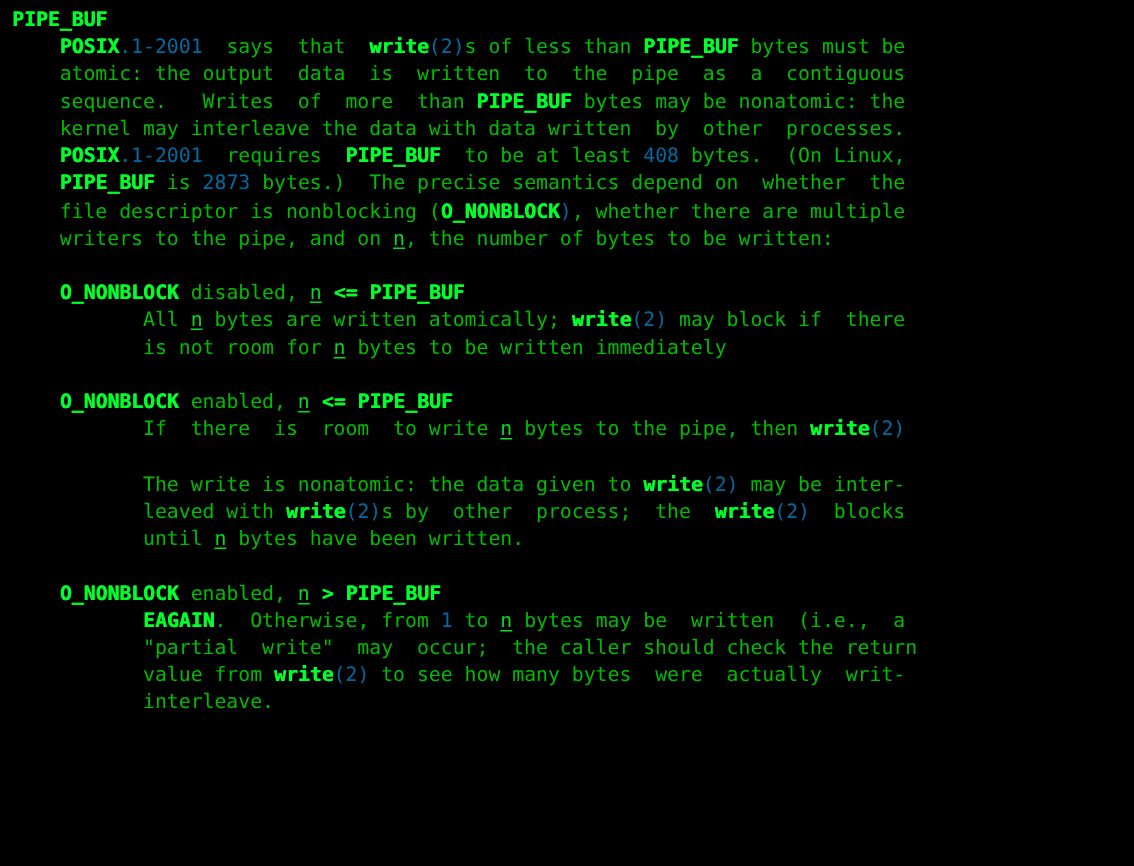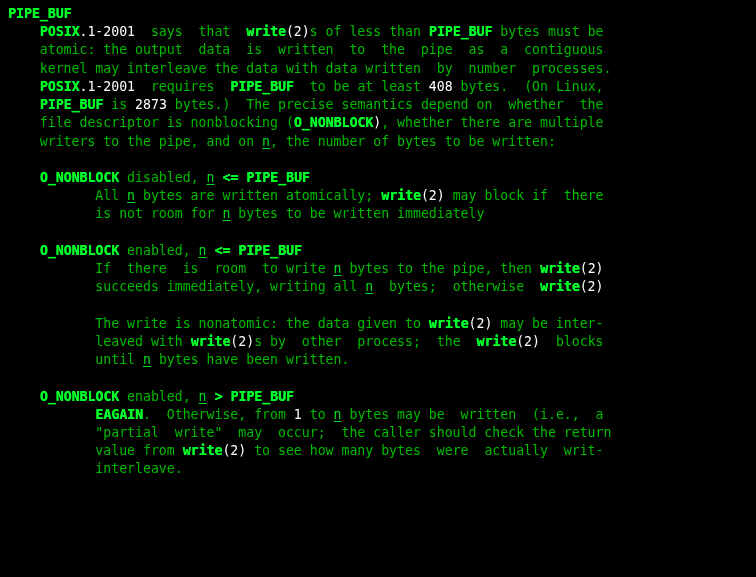--- a/index.html
+++ b/index.html
@@ -47,36 +47,37 @@
     text-align: right;
   }
   
   .i {
     color: #00dd22;
     text-decoration: underline;
     text-underline-offset: 2px;
   }
   
   .d {
-    color: #ffffff;
+    color: #0369a1;
   }
 </style>
 </head>
 <body>
 
 <div id="terminal" style="background: rgb(0, 0, 0); color: rgb(0, 187, 0);">
 
   <div class="line"><span class="b" style="color: rgb(0, 255, 42); text-shadow: rgb(0, 255, 42) 0.4px 0px 0px;">PIPE_BUF</span></div>
 
   <div class="line">    <span class="b" style="color: rgb(0, 255, 42); text-shadow: rgb(0, 255, 42) 0.4px 0px 0px;">POSIX</span><span class="d">.1-2001</span>  says  that  <span class="b" style="color: rgb(0, 255, 42); text-shadow: rgb(0, 255, 42) 0.4px 0px 0px;">write</span><span class="d">(2)</span>s of less than <span class="b" style="color: rgb(0, 255, 42); text-shadow: rgb(0, 255, 42) 0.4px 0px 0px;">PIPE_BUF</span> bytes must be</div>
 
   <div class="line">    atomic: the output  data  is  written  to  the  pipe  as  a  contiguous</div>
 
+  <div class="line">    sequence.   Writes  of  more  than <span class="b" style="color: rgb(0, 255, 42); text-shadow: rgb(0, 255, 42) 0.4px 0px 0px;">PIPE_BUF</span> bytes may be nonatomic: the</div>
 
-  <div class="line">    kernel may interleave the data with data written  by  number  processes.</div>
+  <div class="line">    kernel may interleave the data with data written  by  other  processes.</div>
 
   <div class="line">    <span class="b" style="color: rgb(0, 255, 42); text-shadow: rgb(0, 255, 42) 0.4px 0px 0px;">POSIX</span><span class="d">.1-2001</span>  requires  <span class="b" style="color: rgb(0, 255, 42); text-shadow: rgb(0, 255, 42) 0.4px 0px 0px;">PIPE_BUF</span>  to be at least <span class="d">408</span> bytes.  (On Linux,</div>
 
   <div class="line">    <span class="b" style="color: rgb(0, 255, 42); text-shadow: rgb(0, 255, 42) 0.4px 0px 0px;">PIPE_BUF</span> is <span class="d">2873</span> bytes.)  The precise semantics depend on  whether  the</div>
 
   <div class="line">    file descriptor is nonblocking (<span class="b" style="color: rgb(0, 255, 42); text-shadow: rgb(0, 255, 42) 0.4px 0px 0px;">O_NONBLOCK</span><span class="d">)</span>, whether there are multiple</div>
 
   <div class="line">    writers to the pipe, and on <span class="i">n</span>, the number of bytes to be written:</div>
 
   <div class="line blank"> </div>
@@ -86,21 +87,20 @@
   <div class="line">           All <span class="i">n</span> bytes are written atomically; <span class="b" style="color: rgb(0, 255, 42); text-shadow: rgb(0, 255, 42) 0.4px 0px 0px;">write</span><span class="d">(2)</span> may block if  there</div>
 
   <div class="line">           is not room for <span class="i">n</span> bytes to be written immediately</div>
 
   <div class="line blank"> </div>
 
   <div class="line">    <span class="b" style="color: rgb(0, 255, 42); text-shadow: rgb(0, 255, 42) 0.4px 0px 0px;">O_NONBLOCK</span> enabled, <span class="i">n</span> <span class="b" style="color: rgb(0, 255, 42); text-shadow: rgb(0, 255, 42) 0.4px 0px 0px;">&lt;=</span> <span class="b" style="color: rgb(0, 255, 42); text-shadow: rgb(0, 255, 42) 0.4px 0px 0px;">PIPE_BUF</span></div>
 
   <div class="line">           If  there  is  room  to write <span class="i">n</span> bytes to the pipe, then <span class="b" style="color: rgb(0, 255, 42); text-shadow: rgb(0, 255, 42) 0.4px 0px 0px;">write</span><span class="d">(2)</span></div>
 
-  <div class="line">           succeeds immediately, writing all <span class="i">n</span>  bytes;  otherwise  <span class="b" style="color: rgb(0, 255, 42); text-shadow: rgb(0, 255, 42) 0.4px 0px 0px;">write</span><span class="d">(2)</span></div>
 
 
   <div class="line blank"> </div>
 
 
   <div class="line">           The write is nonatomic: the data given to <span class="b" style="color: rgb(0, 255, 42); text-shadow: rgb(0, 255, 42) 0.4px 0px 0px;">write</span><span class="d">(2)</span> may be inter-</div>
 
   <div class="line">           leaved with <span class="b" style="color: rgb(0, 255, 42); text-shadow: rgb(0, 255, 42) 0.4px 0px 0px;">write</span><span class="d">(2)</span>s by  other  process;  the  <span class="b" style="color: rgb(0, 255, 42); text-shadow: rgb(0, 255, 42) 0.4px 0px 0px;">write</span><span class="d">(2)</span>  blocks</div>
 
   <div class="line">           until <span class="i">n</span> bytes have been written.</div>

